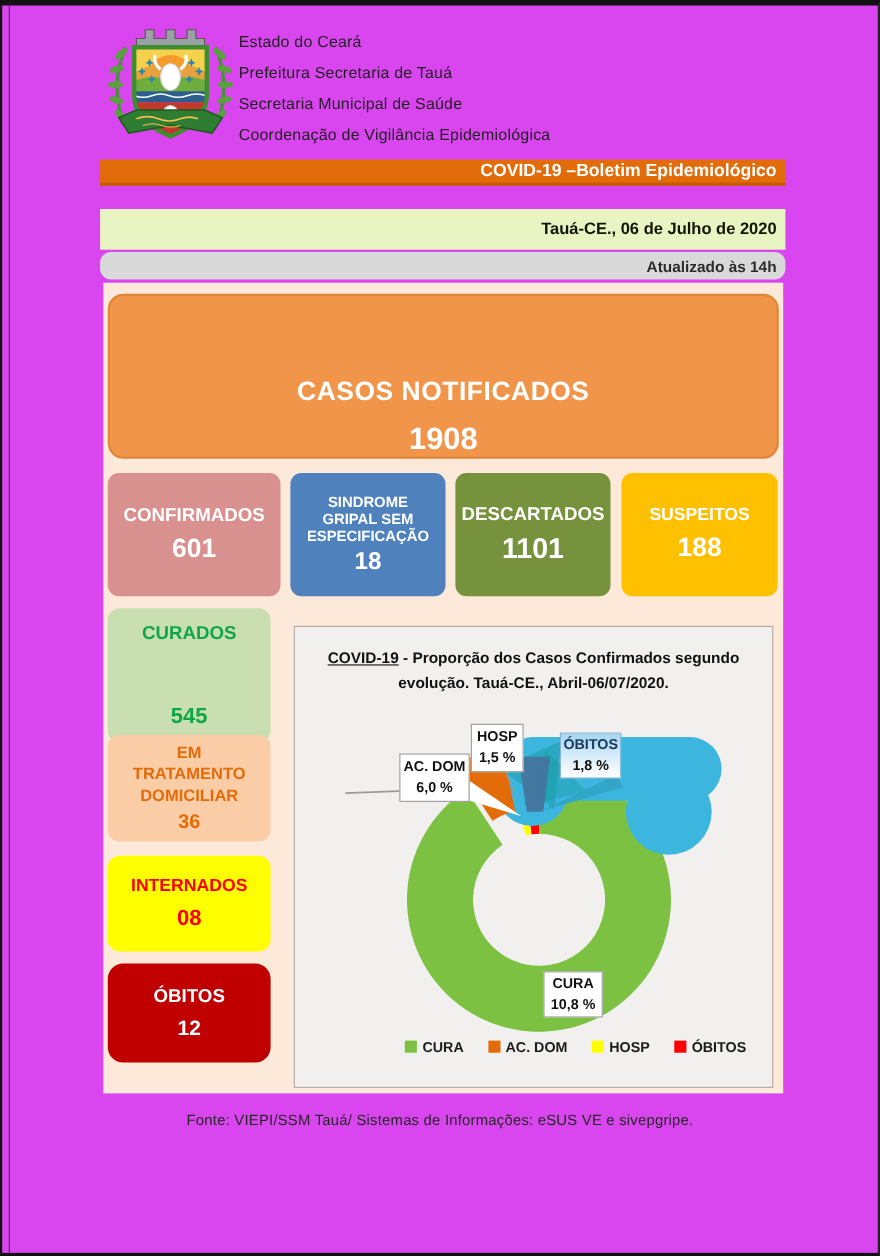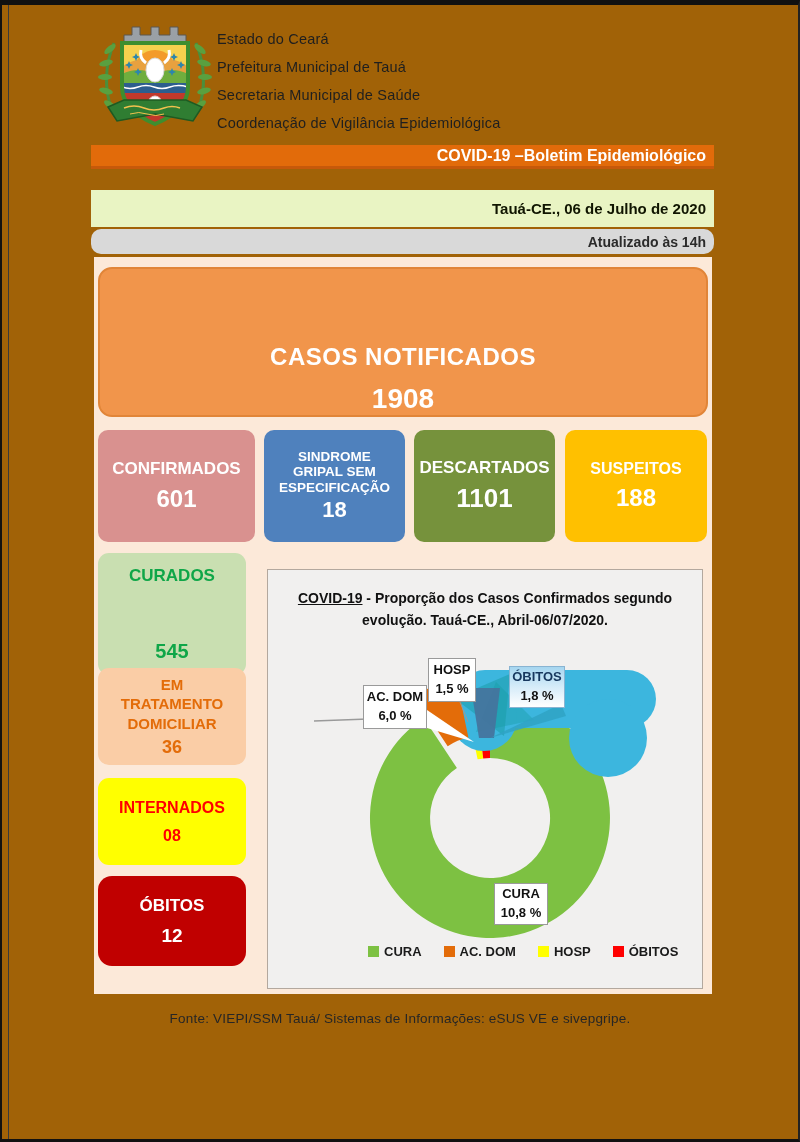--- a/index.html
+++ b/index.html
@@ -5,21 +5,21 @@
   * { margin:0; padding:0; box-sizing:border-box; }
   html,body { background:#fff; }
   body {
     width:800px; height:1142px; position:relative;
     font-family:"Liberation Sans", sans-serif; color:#1a1a1a; overflow:hidden;
   }
   .page {
     position:absolute; inset:0;
     border-top:5px solid #111; border-left:2px solid #111;
     border-right:2px solid #222; border-bottom:3px solid #111;
-    background:#a16207;
+    background:#d946ef;
   }
   .inner-left-line { position:absolute; left:6px; top:0; bottom:0; width:1px; background:#3a3a3a; }
 
   
   .crest { position:absolute; left:94px; top:14px; }
   .header-lines { position:absolute; left:215px; top:26px; font-size:14.5px; color:#1f1f1f; }
   .header-lines div { margin-bottom:12px; letter-spacing:.2px; }
 
   
   .bar { position:absolute; left:89px; width:623px; display:flex; align-items:center; justify-content:flex-end; }
@@ -54,21 +54,21 @@
 
   .side { position:absolute; left:4px; width:148px; border-radius:11px; text-align:center;
     display:flex; flex-direction:column; align-items:center; justify-content:center; padding:4px 10px; }
   .side .lbl { font-weight:bold; line-height:1.3; }
   .side .val { font-weight:bold; margin-top:8px; }
   .side-curados { top:296px; height:122px; background:#C9DFB1; color:#0FA648;gap:44px; }
   .side-curados .lbl { font-size:17px; } .side-curados .val { font-size:20px; }
   .side-trat { top:411px; height:97px; background:#FACDA6; color:#E36C09; }
   .side-trat .lbl { font-size:15px; } .side-trat .val { font-size:18px; margin-top:4px; }
   .side-intern { top:521px; height:87px; background:#FFFF00; color:#FF0000; }
-  .side-intern .lbl { font-size:16px; } .side-intern .val { font-size:16px; }
+  .side-intern .lbl { font-size:16px; } .side-intern .val { font-size:20px; }
   .side-obitos { top:619px; height:90px; background:#C00000; color:#fff; border-radius:14px; }
   .side-obitos .lbl { font-size:17px; } .side-obitos .val { font-size:19px; }
 
   
   .chart-panel { position:absolute; left:173px; top:312px; width:436px; height:420px;
     background:#F1F0EF; border:1px solid #B3A89E; }
   .chart-title { position:absolute; top:18px; left:24px; right:24px; text-align:center;
     font-size:14px; font-weight:600; line-height:1.55; color:#111; }
   .chart-title .ct-bold { font-weight:bold; text-decoration:underline; }
   .donut-svg { position:absolute; left:0; top:0; }
@@ -145,21 +145,21 @@
     <path d="M26 24 h66 v44 q0 23 -33 37 q-33 -14 -33 -37 Z" fill="none" stroke="#3E8E2F" stroke-width="4"></path>
     <g>
       <path d="M12 88 L28 81 L90 81 L106 88 L97 102 L59 95 L21 102 Z" fill="#2F7D32" stroke="#1E5A22" stroke-width="1.5"></path>
       <path d="M28 89 q10 -4 20 0 q10 4 20 0 q8 -3 16 0" stroke="#F2C14E" stroke-width="1.5" fill="none"></path>
       <path d="M34 95 q9 -3 17 0 q9 3 17 0" stroke="#F2C14E" stroke-width="1" fill="none"></path>
     </g>
   </svg>
 
   <div class="header-lines">
     <div>Estado do Ceará</div>
-    <div>Prefeitura Municipal de Tauá</div>
+    <div>Prefeitura Secretaria de Tauá</div>
     <div>Secretaria Municipal de Saúde</div>
     <div>Coordenação de Vigilância Epidemiológica</div>
   </div>
 
   <div class="bar bar-orange">
     <span>COVID-19 –Boletim Epidemiológico</span>
   </div>
   <div class="bar bar-green">
     <span>Tauá-CE., 06 de Julho de 2020</span>
   </div>

